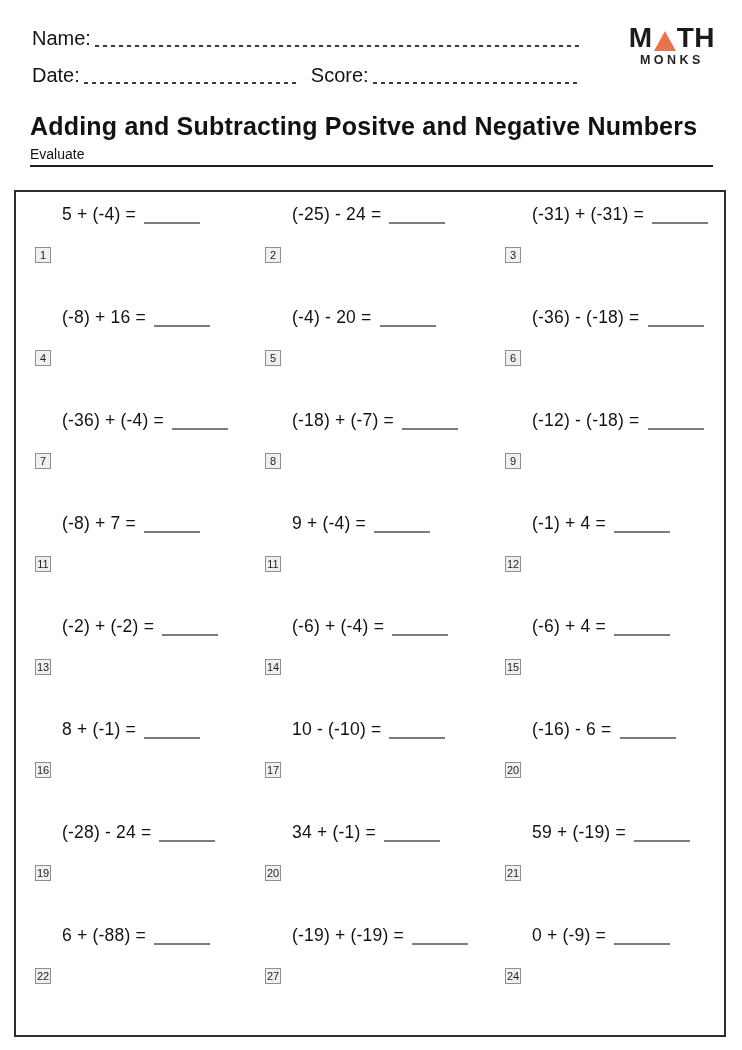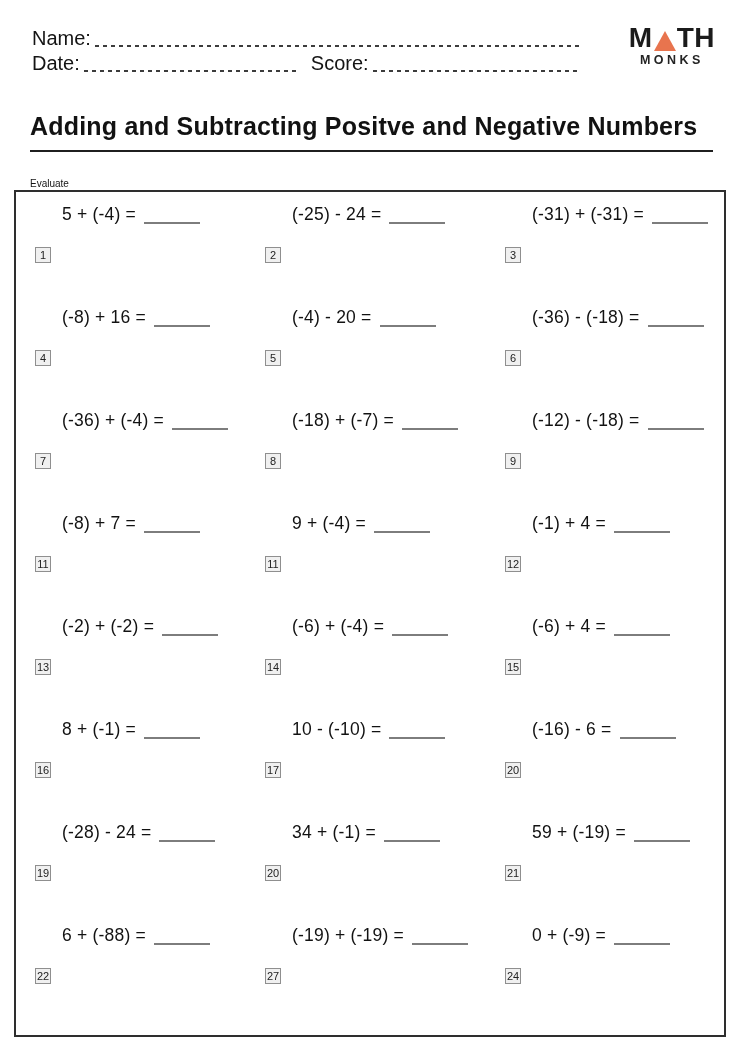--- a/index.html
+++ b/index.html
@@ -10,21 +10,21 @@
     background:#ffffff;
     font-family:"Liberation Sans", sans-serif;
     color:#151515;
     margin:0 auto;
     overflow:hidden;
   }
 
   
   .hdr-row { position:absolute; display:flex; align-items:flex-end; }
   .hdr-name { top:27px; left:32px; width:547px; }
-  .hdr-row2 { top:52px; left:32px; width:547px; }
+  .hdr-row2 { top:64px; left:32px; width:547px; }
   .hdr-label { font-size:20px; color:#141414; white-space:nowrap; line-height:1.15; }
   .dots {
     height:2px; flex:0 0 auto; margin:0 0 3px 4px;
     background-image:repeating-linear-gradient(to right,#3c3c3c 0 4px,transparent 4px 8px);
   }
   .dots-name { flex:1 1 auto; }
   .dots-date { width:214px; }
   .dots-score { flex:1 1 auto; }
   .score-label { margin-left:13px; }
 
@@ -35,24 +35,24 @@
   .logo-tri { width:0; height:0; margin:0 1px 1px 1px;
     border-left:11px solid transparent; border-right:11px solid transparent;
     border-bottom:20px solid #E8744E; }
   .logo-sub { font-size:12.5px; font-weight:600; letter-spacing:3.5px;
     color:#242424; margin-top:1px;text-align:center; }
 
   
   .title {
     position:absolute; top:112px; left:30px; width:683px;
     font-size:25px; font-weight:600; letter-spacing:0.2px;
-    color:#121212; padding-bottom:9px;
+    color:#121212; padding-bottom:24px;
     border-bottom:2px solid #1f1f1f; white-space:nowrap;
   }
-  .instruction { position:absolute; top:178px; left:30px; font-size:10px; color:#141414; }
+  .instruction { position:absolute; top:146px; left:30px; font-size:14px; color:#141414; }
 
   
   .box {
     position:absolute; top:190px; left:14px; width:712px; height:847px;
     border:2px solid #2e2e2e; background:#fff;
   }
   .grid {
     display:grid;
     grid-template-columns:230px 240px auto;
     grid-auto-rows:103px;

